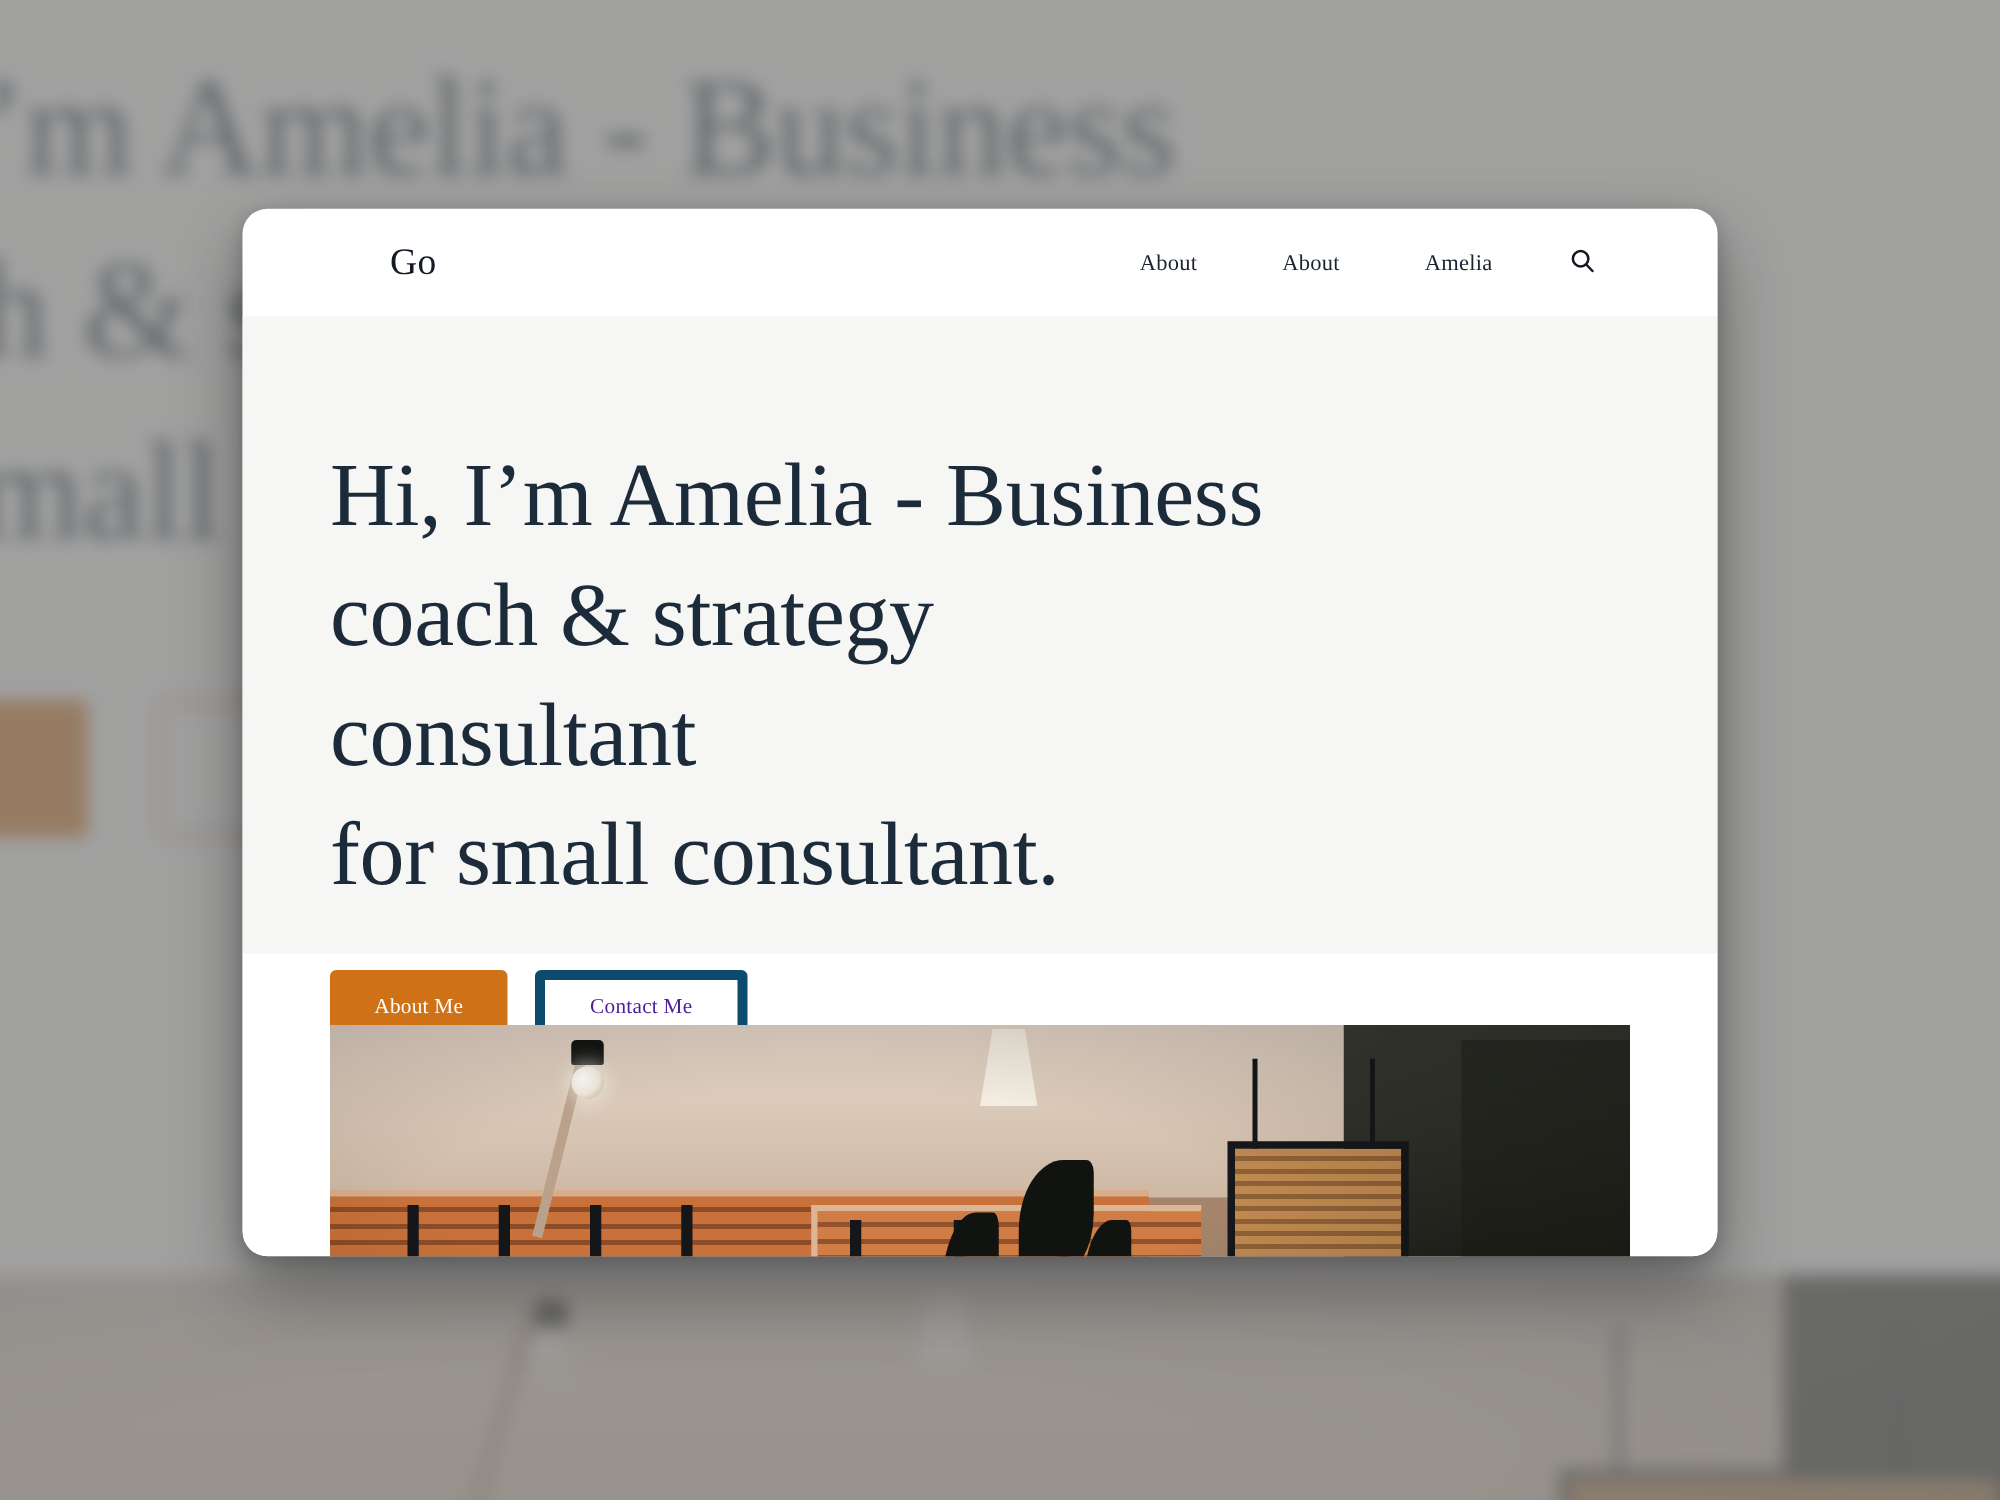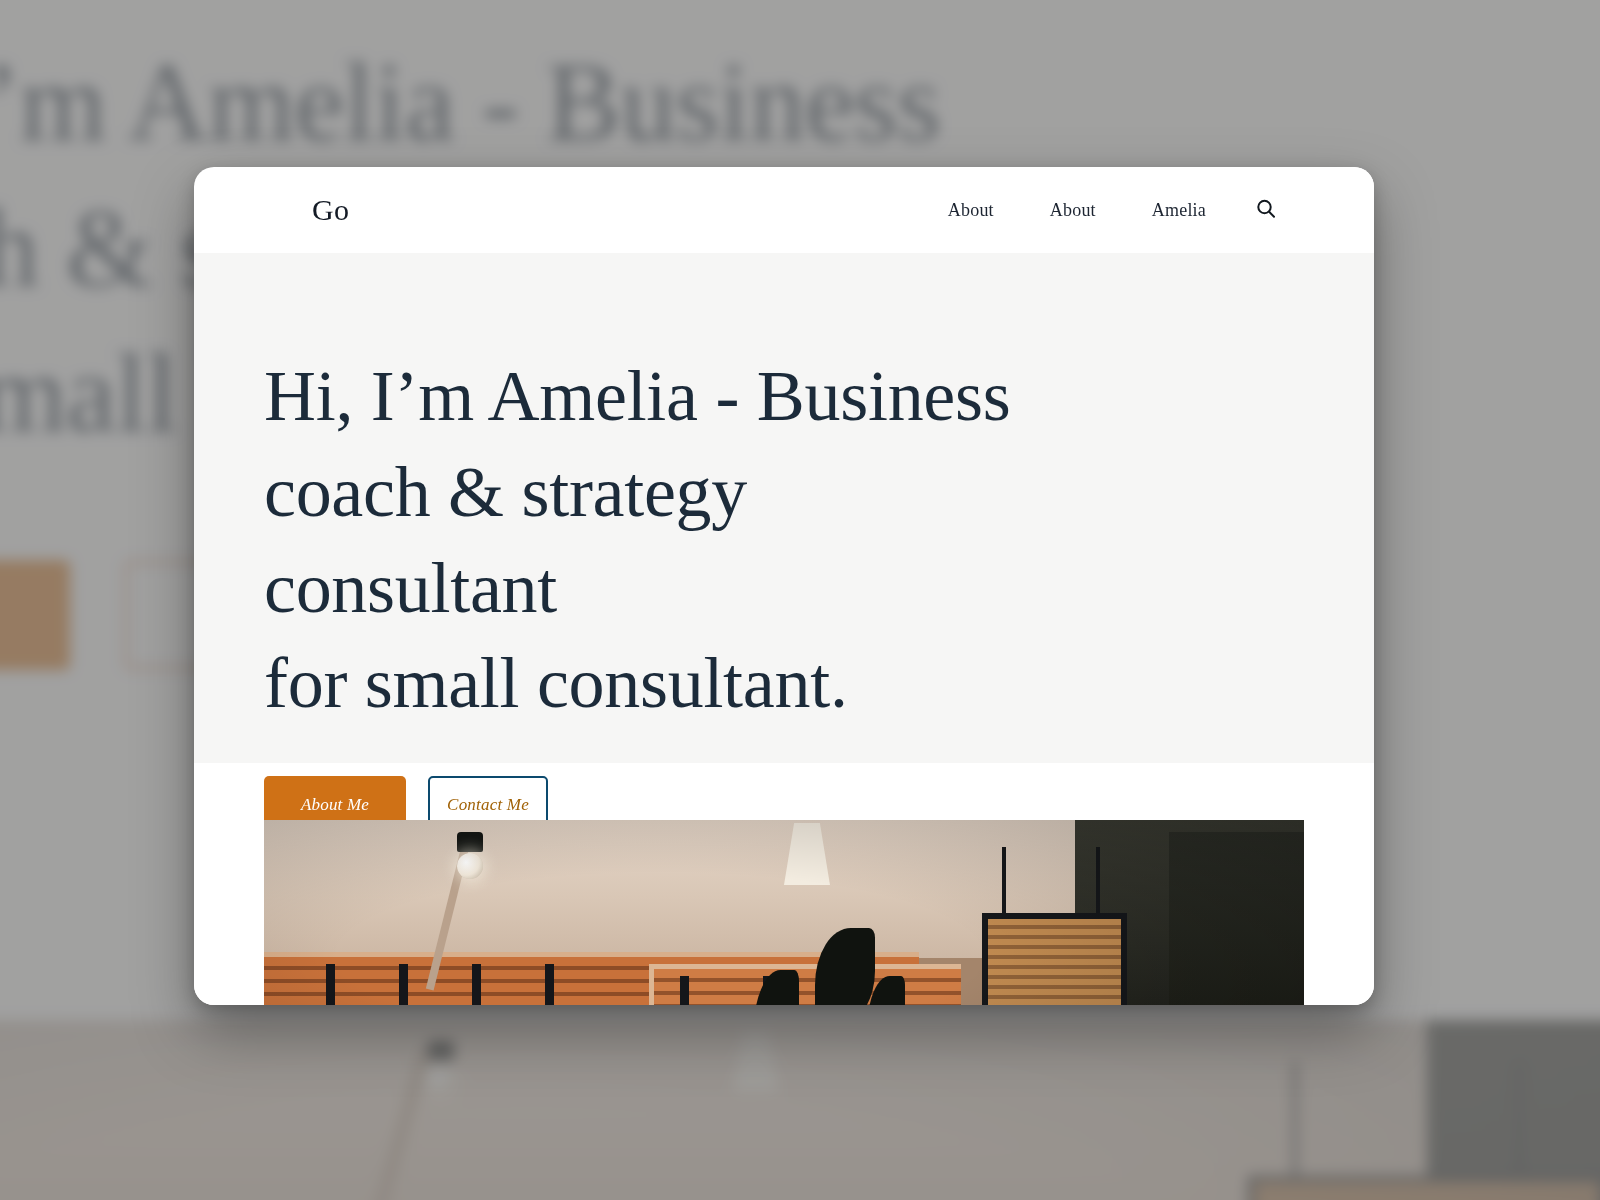--- a/index.html
+++ b/index.html
@@ -193,21 +193,21 @@
     margin-left: 48px;
   }
   .logo {
     font-size: 30px;
     color: #141b26;
     letter-spacing: 0.3px;
   }
   .nav {
     display: flex;
     align-items: center;
-    gap: 4px;
+    gap: 16px;
   }
   .nav a {
     font-size: 18px;
     color: #1c2431;
     text-decoration: none;
     padding: 0 26px;
     letter-spacing: 0.2px;
   }
   .search-btn {
     margin-left: 14px;
@@ -240,33 +240,32 @@
   }
   .btn {
     font-family: "Liberation Serif", "DejaVu Serif", serif;
     font-size: 17px;
     border-radius: 5px;
     cursor: pointer;
     display: inline-flex;
     align-items: center;
     justify-content: center;
     letter-spacing: 0.2px;
-    font-style: italic;
   }
   .btn-primary {
     width: 142px; height: 57px;
     background: #cf7116;
     color: #ffffff;
     border: none;
   }
   .btn-outline {
-    width: 120px; height: 57px;
+    width: 170px; height: 57px;
     background: transparent;
-    color: #a16207;
-    border: 2px solid #0c4a6e;
+    color: #4c1d95;
+    border: 8px solid #0c4a6e;
   }
 
   
   .photo-band {
     background: #ffffff;
     padding: 57px 70px 0 70px;
     height: 242px;
   }
   .card-photo {
     width: 1040px;

